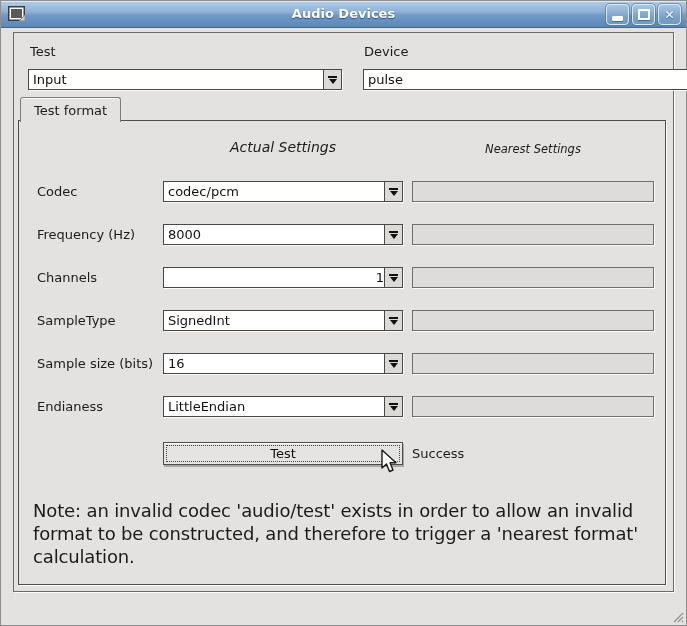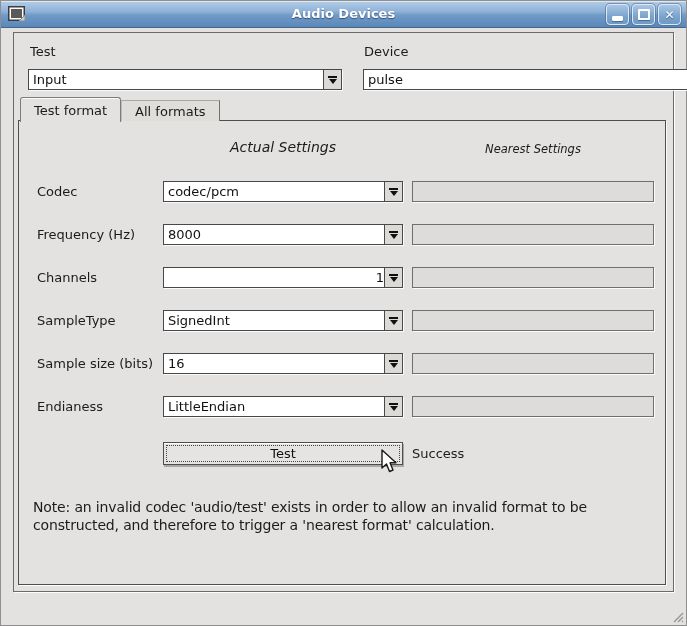--- a/index.html
+++ b/index.html
@@ -53,21 +53,21 @@
     display:flex;align-items:stretch;box-sizing:border-box;
   }
   .combo-text{flex:1;font-size:13px;color:#111;line-height:19px;padding-left:4px;overflow:hidden;white-space:nowrap;}
   .combo-btn{
     width:17px;background:#dcdad7;border-left:1px solid #484848;
     display:flex;flex-direction:column;align-items:center;justify-content:center;gap:1px;
   }
   .arrow-bar{width:9px;height:2px;background:#101010;}
   .arrow-tri{width:0;height:0;border-left:4.5px solid transparent;border-right:4.5px solid transparent;border-top:5px solid #101010;}
   
-  .tabbar{position:absolute;left:6px;top:63px;display:flex;align-items:flex-end;height:25px;z-index:3;}
+  .tabbar{position:absolute;left:6px;top:63px;display:flex;align-items:flex-end;height:25px;z-index:3;gap:32px;}
   .tab{
     height:20px;padding:0 13px;font-size:13px;color:#1b1b1b;
     display:flex;align-items:center;background:#e0deda;
     border-right:1px solid #6f6f6f;border-top:1px solid #a9a7a4;border-left:1px solid #bdbbb8;
   }
   .tab.selected{
     height:24px;background:#e4e2e0;
     border:1px solid #7c7c7c;border-bottom:none;
     border-radius:3px 3px 0 0;
     box-shadow:inset 0 1px 0 #fbfbfa;
@@ -97,21 +97,21 @@
     background:#e6e4e2;border:1px solid #4e4e4e;
     box-shadow:inset 0 1px 0 #fafaf9,1px 2px 0 rgba(120,120,120,.55);
     font-family:inherit;font-size:13px;color:#111;
     outline:1px dotted #444;outline-offset:-4px;
     display:flex;align-items:center;justify-content:center;
   }
   .status{position:absolute;left:393px;top:325px;font-size:13px;color:#1b1b1b;}
   
   .note{
     position:absolute;left:14px;top:378px;width:642px;
-    font-size:14px;line-height:1.28;color:#1b1b1b;letter-spacing:-0.15px;
+    font-size:18px;line-height:1.28;color:#1b1b1b;letter-spacing:-0.15px;
   }
   
   .resize-grip{position:absolute;right:2px;bottom:2px;width:14px;height:14px;}
   .cursor{position:absolute;left:379px;top:448px;z-index:9;}
 </style>
 </head>
 <body>
 
 <div class="window">
 
@@ -152,23 +152,20 @@
       <span class="combo-btn">
           <span class="arrow-bar"></span>
           <span class="arrow-tri"></span>
         </span>
     </div>
 
     <div class="tabbar">
       <div class="tab selected">
           <span>Test format</span>
         </div>
-      <div class="tab">
-          <span>All formats</span>
-        </div>
     </div>
 
     <div class="tabpane">
 
       <div class="colheader hdr-actual">Actual Settings</div>
       <div class="colheader hdr-nearest">Nearest Settings</div>
 
       <div class="row" style="top:60px;">
         <span class="rowlabel">Codec</span>
         <div class="combo">

